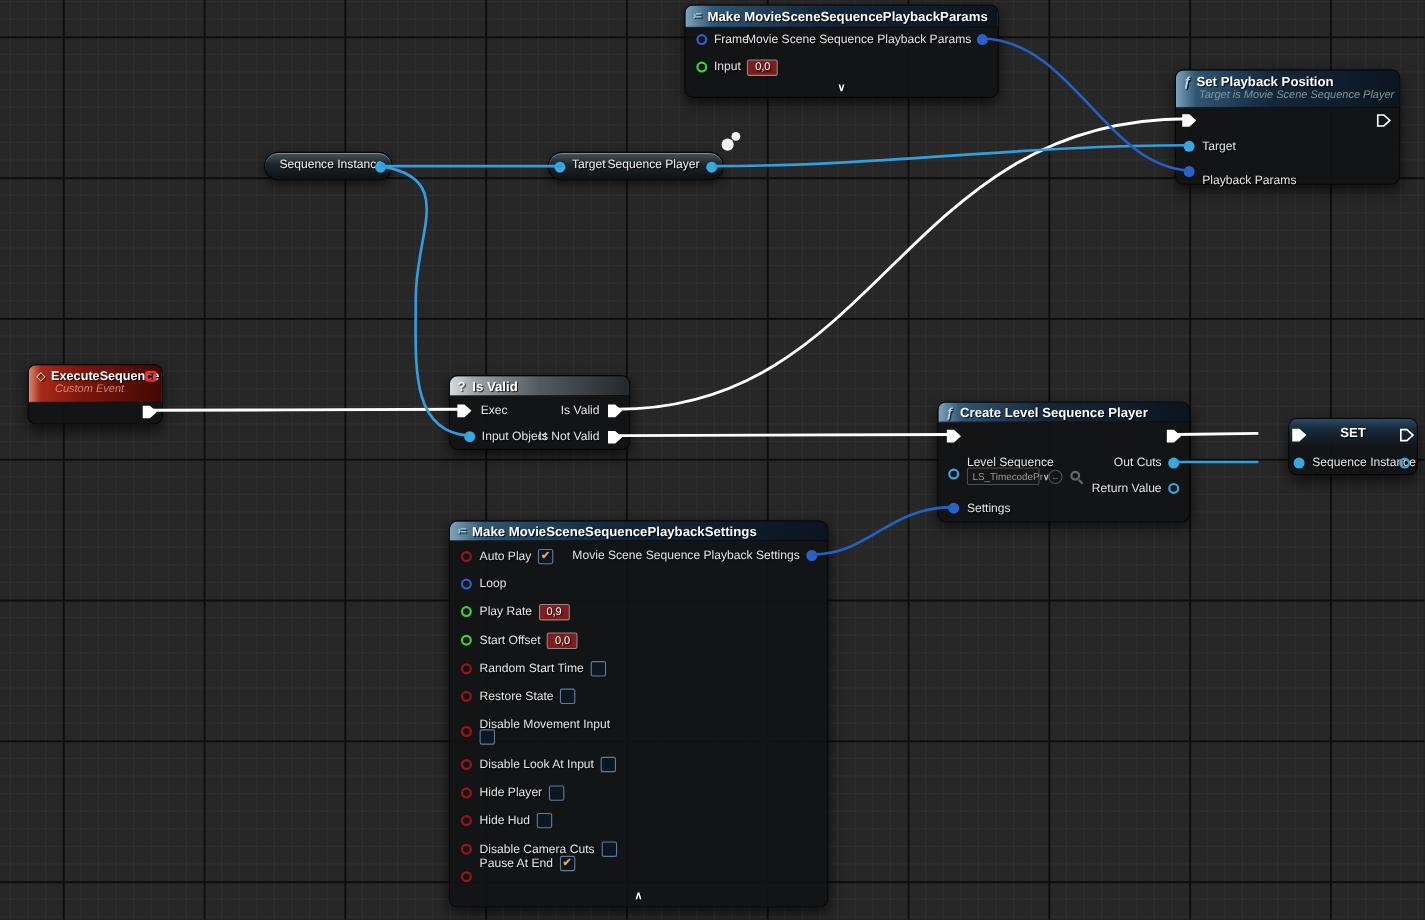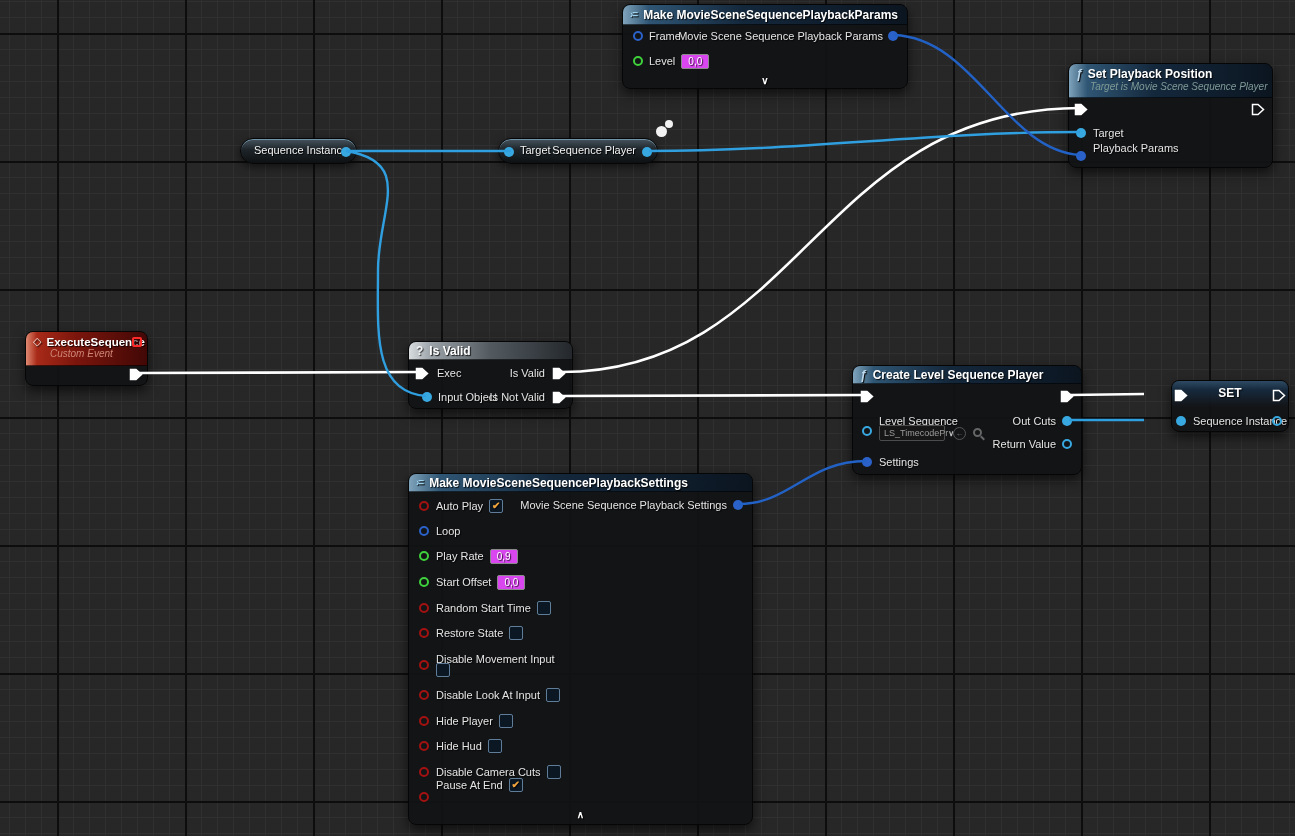--- a/index.html
+++ b/index.html
@@ -56,21 +56,21 @@
   .str-f { background:#2b62c9; }
   .str-h { border:2px solid #2b62c9; }
   .bool-h { border:2px solid #a31212; }
   .float-h { border:2px solid #3fd13c; }
   .pexec { position:absolute; }
 
   .chev { position:absolute; left:0; right:0; text-align:center; color:#fff; font-size:10px; font-weight:bold; text-shadow:1px 1px 1px #000; }
 
   .field {
     display:inline-block; min-width:28px; padding:0 4px; margin-left:6px;
-    background:#d946ef; border:1px solid #8a8a8a; border-radius:2px;
+    background:#7f1d1d; border:1px solid #8a8a8a; border-radius:2px;
     color:#fff; font-size:10px; line-height:13px; text-align:center; vertical-align:middle;
   }
   .cb {
     display:inline-block; width:14px; height:14px; margin-left:6px;
     background:#0c1724; border:1px solid #5f7d99; border-radius:2px;
     color:#f0a43c; font-size:10px; line-height:12px; text-align:center; font-weight:bold; vertical-align:middle;
   }
   .row { position:absolute; height:16px; line-height:16px; font-size:11px; color:#e4e4e4; text-shadow:1px 1px 1px rgba(0,0,0,0.8); white-space:nowrap; display:flex; align-items:center; }
 
   .dropdown {
@@ -137,21 +137,21 @@
     <div class="hdr hdr-make">
       <span class="icon-make">›=</span>
       <span class="title">Make MovieSceneSequencePlaybackParams</span>
     </div>
     <span class="pc str-h" style="left:10px;top:26px"></span>
     <span class="lbl" style="left:26px;top:23px">Frame</span>
     <span class="lbl right" style="right:24px;top:23px">Movie Scene Sequence Playback Params</span>
     <span class="pc str-f" style="right:9px;top:26px"></span>
     <span class="pc float-h" style="left:10px;top:51px"></span>
     <div class="row" style="left:26px;top:48px">
-      <span>Level</span>
+      <span>Input</span>
       <span class="field">0,0</span>
     </div>
     <div class="chev" style="bottom:2px">∨</div>
   </div>
 
   <div class="node" style="left:1068px;top:63px;width:205px;height:105px">
     <div class="hdr-2 hdr-func">
       <div class="t-row">
         <span class="icon-f">ƒ</span>
         <span class="title">Set Playback Position</span>
@@ -160,21 +160,21 @@
     </div>
     <svg class="pexec" style="left:5px;top:39px" width="14" height="13">
         <path d="M1.5 1.5 h5.5 l5.5 5 -5.5 5 h-5.5 z" fill="#fff" stroke="#fff" stroke-width="1.5"></path>
       </svg>
     <svg class="pexec" style="right:7px;top:39px" width="14" height="13">
         <path d="M1.5 1.5 h5.5 l5.5 5 -5.5 5 h-5.5 z" fill="none" stroke="#fff" stroke-width="1.5"></path>
       </svg>
     <span class="pc obj-f" style="left:7px;top:64px"></span>
     <span class="lbl" style="left:24px;top:61px">Target</span>
     <span class="pc str-f" style="left:7px;top:87px"></span>
-    <span class="lbl" style="left:24px;top:76px">Playback Params</span>
+    <span class="lbl" style="left:24px;top:92px">Playback Params</span>
   </div>
 
   <div class="node" style="left:408px;top:341px;width:165px;height:68px">
     <div class="hdr hdr-gray" style="height:18px">
       <span class="icon-q">?</span>
       <span class="title">Is Valid</span>
     </div>
     <svg class="pexec" style="left:6px;top:25px" width="14" height="13">
         <path d="M1.5 1.5 h5.5 l5.5 5 -5.5 5 h-5.5 z" fill="#fff" stroke="#fff" stroke-width="1.5"></path>
       </svg>

